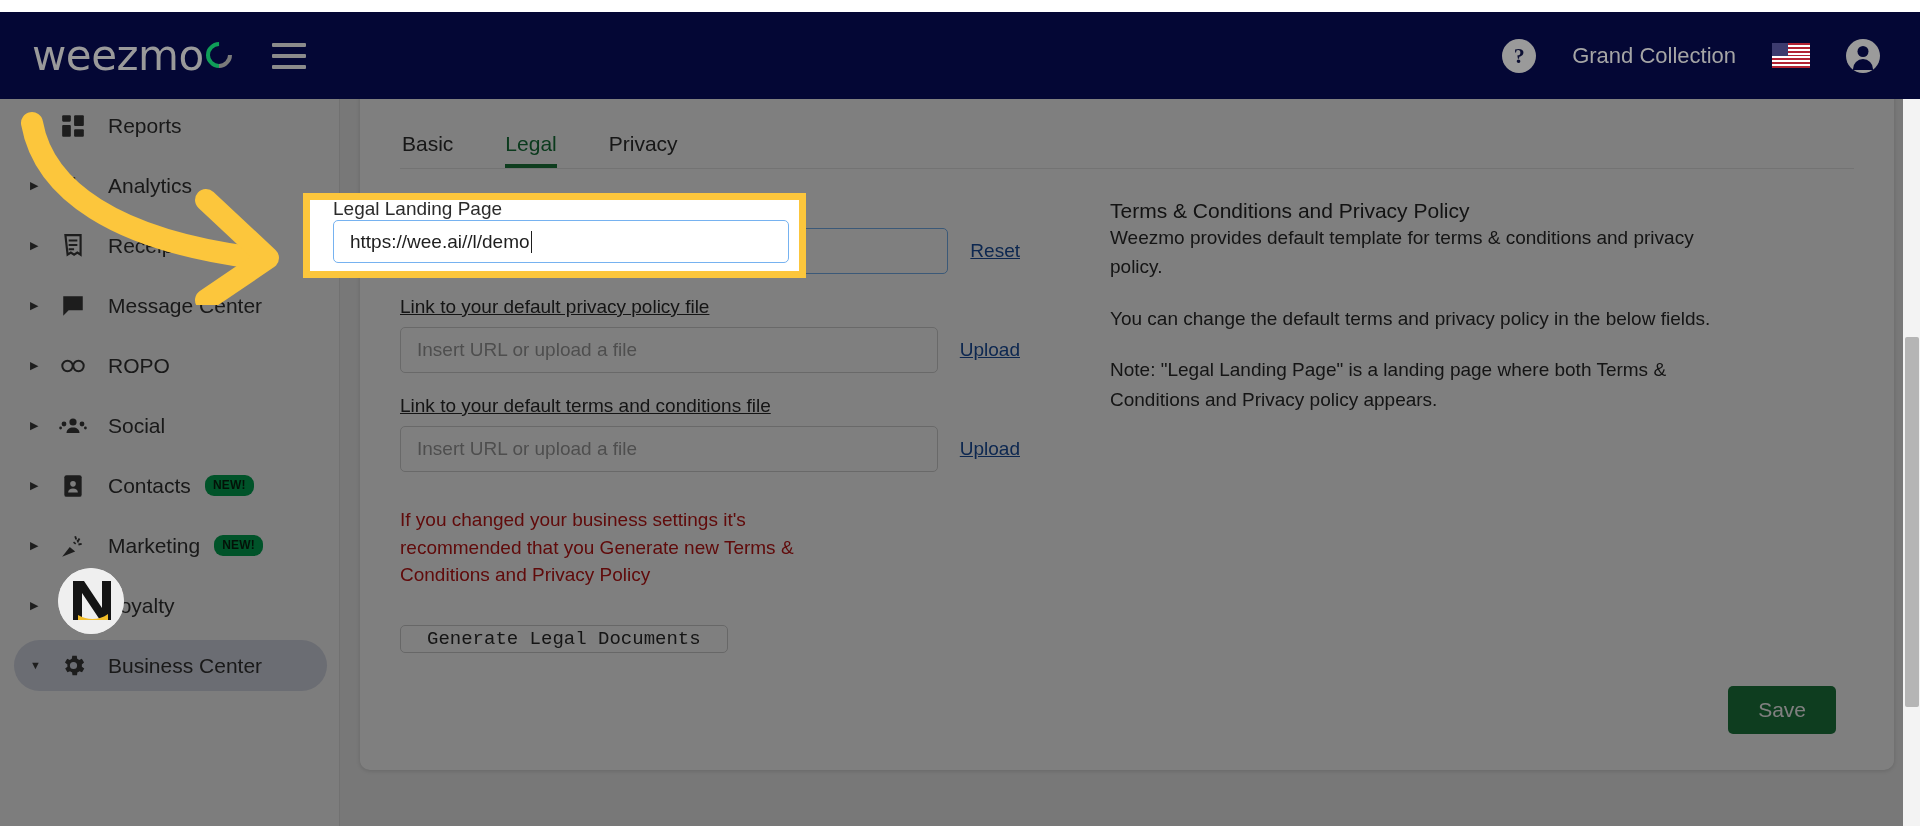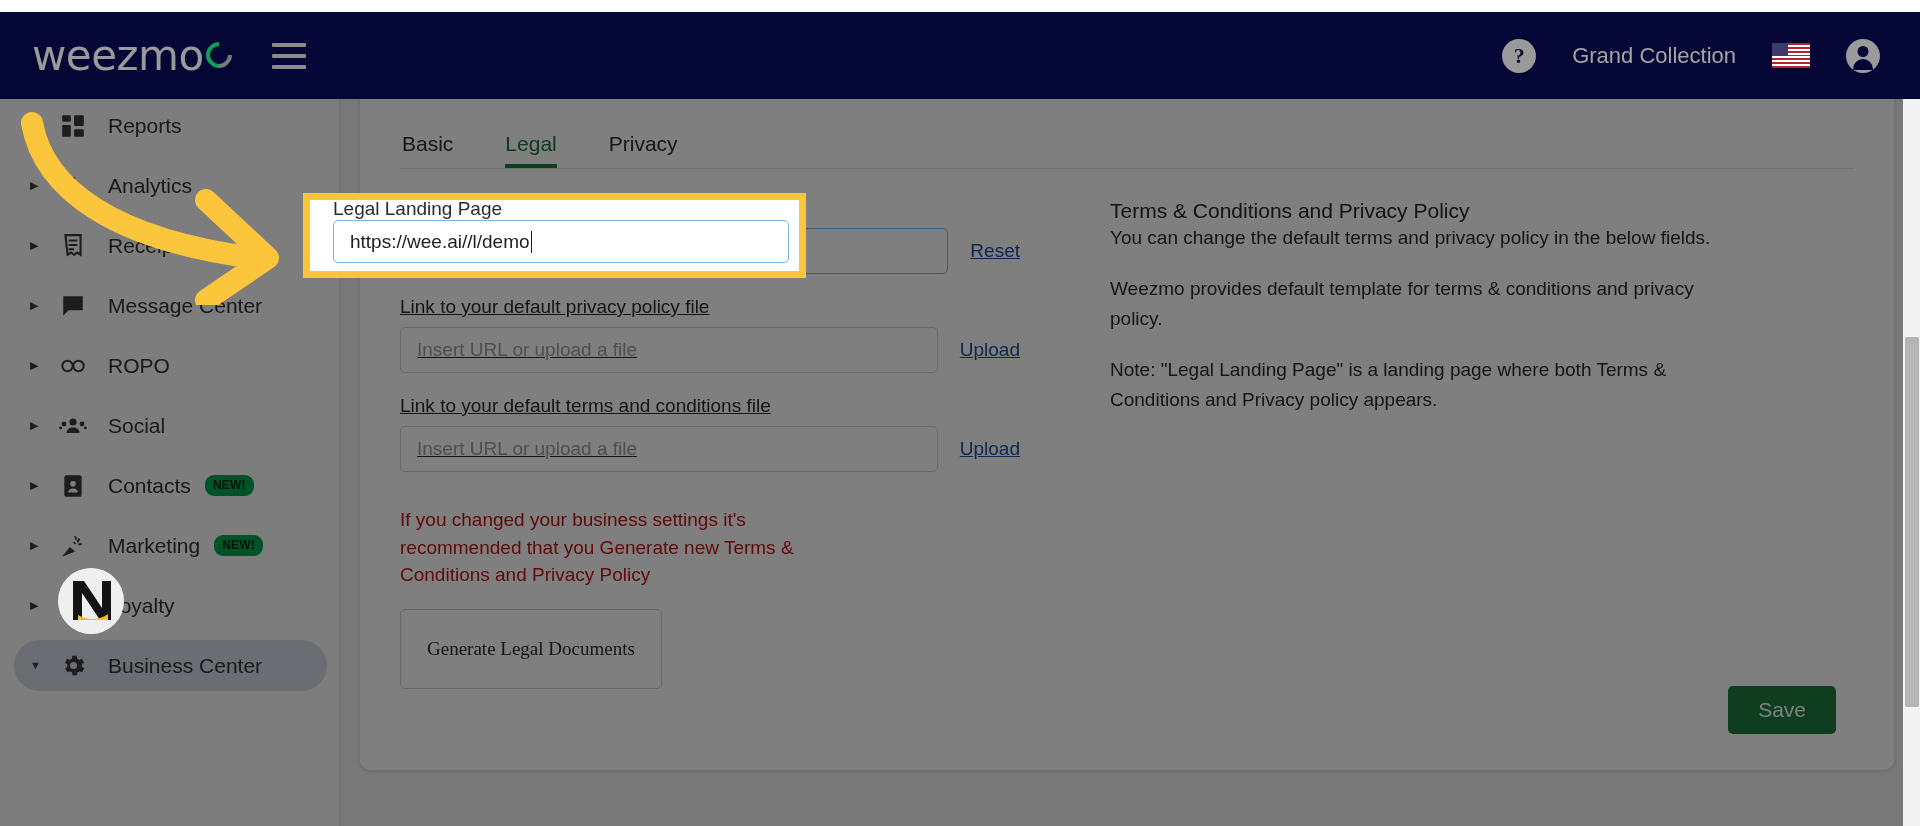--- a/index.html
+++ b/index.html
@@ -189,38 +189,37 @@
   .field-label {
     font-size: 19px; color: #2b2b2b; margin-bottom: 9px; text-decoration: underline;
   }
   .field-row { display: flex; align-items: center; }
   .field-input {
     width: 560px; height: 46px;
     border: 1px solid #d2d2d2; border-radius: 5px;
     padding: 0 16px; font-size: 19px; color: #2b2b2b;
     background: #ffffff; font-family: "Liberation Sans", sans-serif;
     outline: none;
-    text-decoration: underline;
   }
   .field-input.focused { border: 1px solid #76b2f0; }
   .field-input::placeholder { color: #9d9d9d; }
   .link-action {
     margin-left: 22px; font-size: 19px; color: #1a4fa0;
     text-decoration: underline; cursor: pointer; white-space: nowrap;
   }
 
   .warn-text {
     color: #c01616; font-size: 19px; line-height: 1.45;
     width: 470px; margin-top: 34px;
   }
   .gen-btn {
-    margin-top: 20px;
+    margin-top: 36px;
     background: #ffffff; border: 1px solid #cfcfcf; border-radius: 5px;
-    font-size: 19px; color: #2b2b2b; padding: 28px 26px;
-    cursor: pointer; font-family: Liberation Serif, serif;
+    font-size: 19px; color: #2b2b2b; padding: 2px 26px;
+    cursor: pointer; font-family: Liberation Mono, monospace;
   }
 
   .panel-title { font-size: 21px; color: #262626; }
   .panel-p { font-size: 19px; color: #2b2b2b; line-height: 1.55; margin-bottom: 22px; max-width: 640px; }
 
   .save-btn {
     position: absolute; right: 58px; bottom: 36px;
     background: #1c7a3e; color: #ffffff;
     border: none; border-radius: 5px;
     font-size: 21px; padding: 12px 30px; cursor: pointer;
@@ -471,22 +470,22 @@
               </div>
             </div>
 
             <div class="warn-text">If you changed your business settings it's recommended that you Generate new Terms &amp; Conditions and Privacy Policy</div>
 
             <button class="gen-btn">Generate Legal Documents</button>
           </div>
 
           <div class="col-right">
             <div class="panel-title">Terms &amp; Conditions and Privacy Policy</div>
+            <div class="panel-p">Weezmo provides default template for terms &amp; conditions and privacy policy.</div>
             <div class="panel-p">You can change the default terms and privacy policy in the below fields.</div>
-            <div class="panel-p">Weezmo provides default template for terms &amp; conditions and privacy policy.</div>
             <div class="panel-p">Note: "Legal Landing Page" is a landing page where both Terms &amp; Conditions and Privacy policy appears.</div>
           </div>
 
         </div>
 
         <button class="save-btn">Save</button>
 
       </div>
     </div>
 

